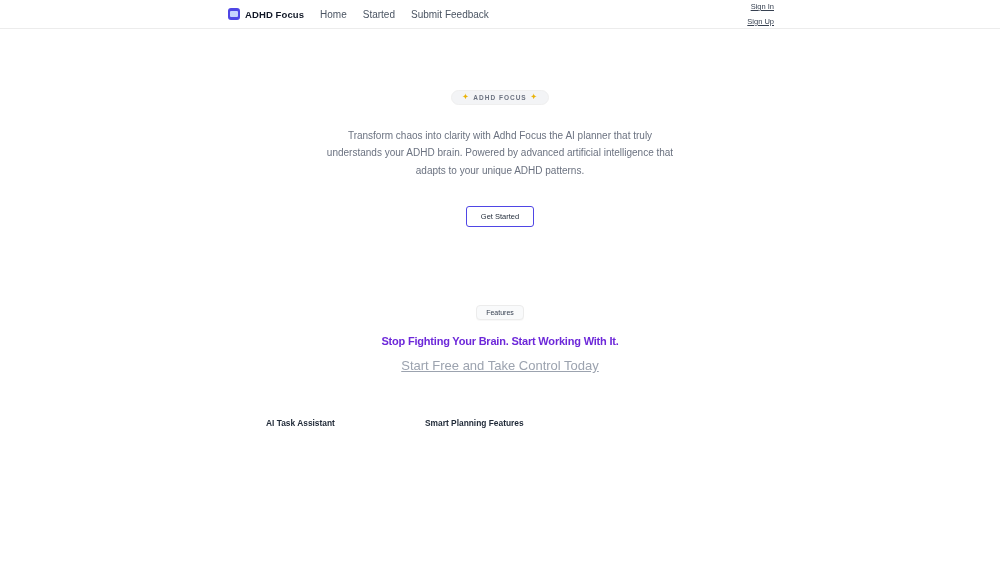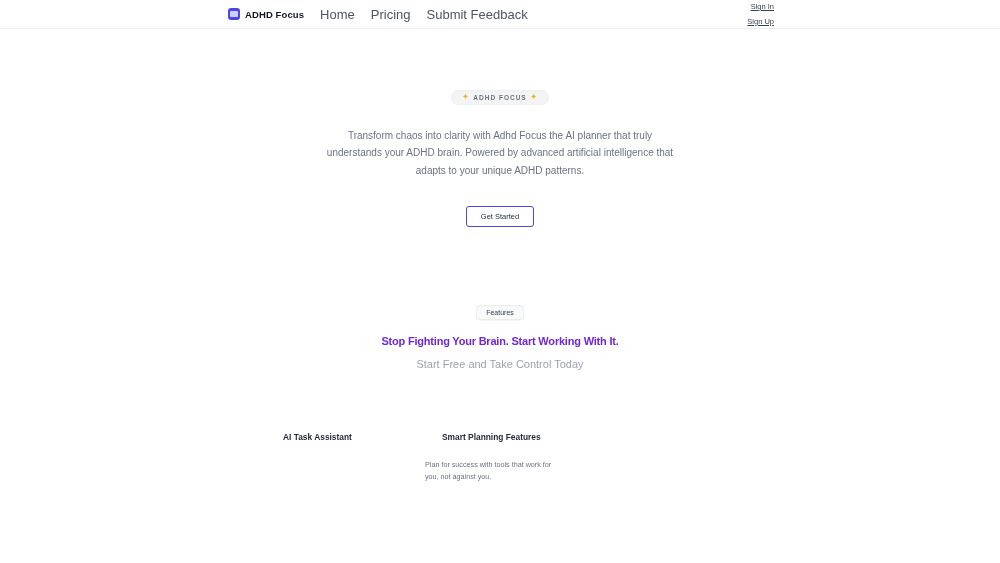--- a/index.html
+++ b/index.html
@@ -59,21 +59,21 @@
     font-weight: bold;
     letter-spacing: 0.1px;
     color: #111827;
   }
   .nav-links {
     display: flex;
     align-items: center;
     gap: 16px;
   }
   .nav-link {
-    font-size: 13px;
+    font-size: 10px;
     color: #4b5563;
     text-decoration: none;
     white-space: nowrap;
   }
   .nav-right {
     margin-left: auto;
     display: flex;
     align-items: flex-end;
     gap: 6px;
     flex-direction: column;
@@ -157,39 +157,40 @@
   }
   .features-title {
     margin: 15px 0 0 0;
     font-size: 11px;
     font-weight: bold;
     letter-spacing: -0.2px;
     color: #6d28d9;
   }
   .features-sub {
     margin: 11px 0 0 0;
-    font-size: 11px;
+    font-size: 13px;
     color: #9ca3af;
+    text-decoration: underline;
   }
 
   
   .cards {
     margin: 45px auto 0 auto;
     width: 540px;
     display: flex;
     gap: 0;
     text-align: left;
     padding-left: 36px;
   }
   .card { width: 159px; }
   .card-title {
     font-size: 8.4px;
     font-weight: bold;
     color: #1f2937;
-    margin: 17px;
+    margin: 0;
   }
   .card-desc {
     margin: 15px 0 0 0;
     font-size: 7.2px;
     line-height: 1.65;
     color: #6b7280;
     width: 132px;
   }
 </style>
 </head>
@@ -198,21 +199,21 @@
 <div class="navbar">
   <div class="nav-inner">
 
     <div class="brand">
       <span class="brand-logo"></span>
       <span class="brand-name">ADHD Focus</span>
     </div>
 
     <div class="nav-links">
       <a class="nav-link" href="#">Home</a>
-      <a class="nav-link" href="#">Pricing</a>
+      <a class="nav-link" href="#">Started</a>
       <a class="nav-link" href="#">Submit Feedback</a>
     </div>
 
     <div class="nav-right">
       <a class="nav-auth" href="#">Sign In</a>
       <a class="nav-auth" href="#">Sign Up</a>
     </div>
 
   </div>
 </div>
@@ -244,17 +245,16 @@
 
   <div class="cards">
 
     <div class="card">
       <p class="card-title">AI Task Assistant</p>
     </div>
 
 
     <div class="card">
       <p class="card-title">Smart Planning Features</p>
-      <p class="card-desc">Plan for success with tools that work for you, not against you.</p>
     </div>
 
   </div>
 </div>
 
 </body></html>

